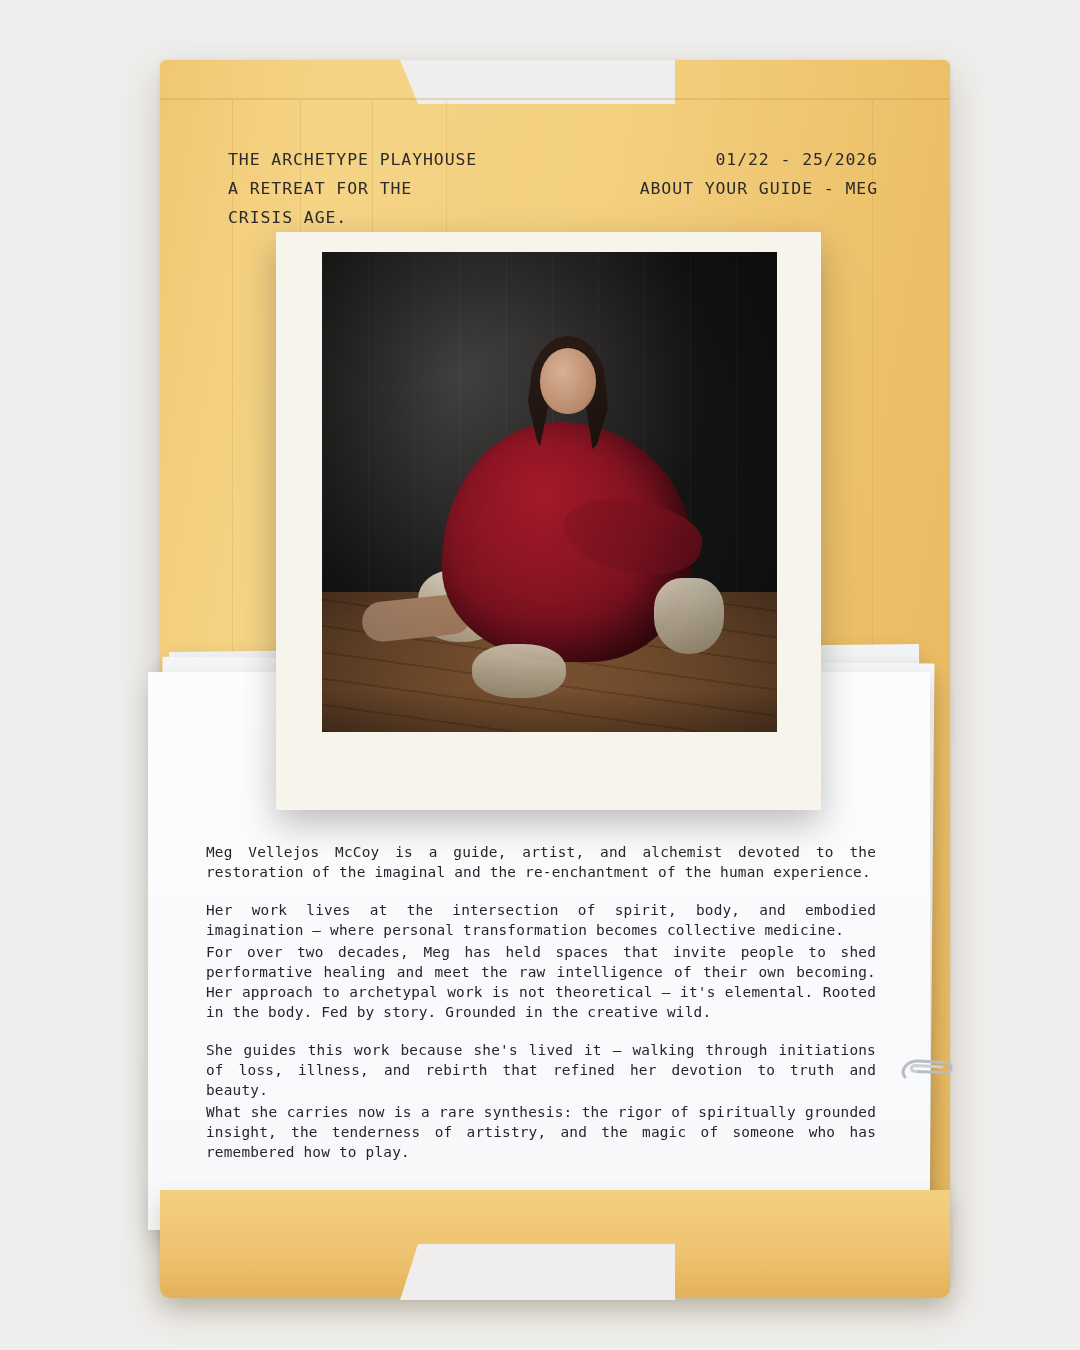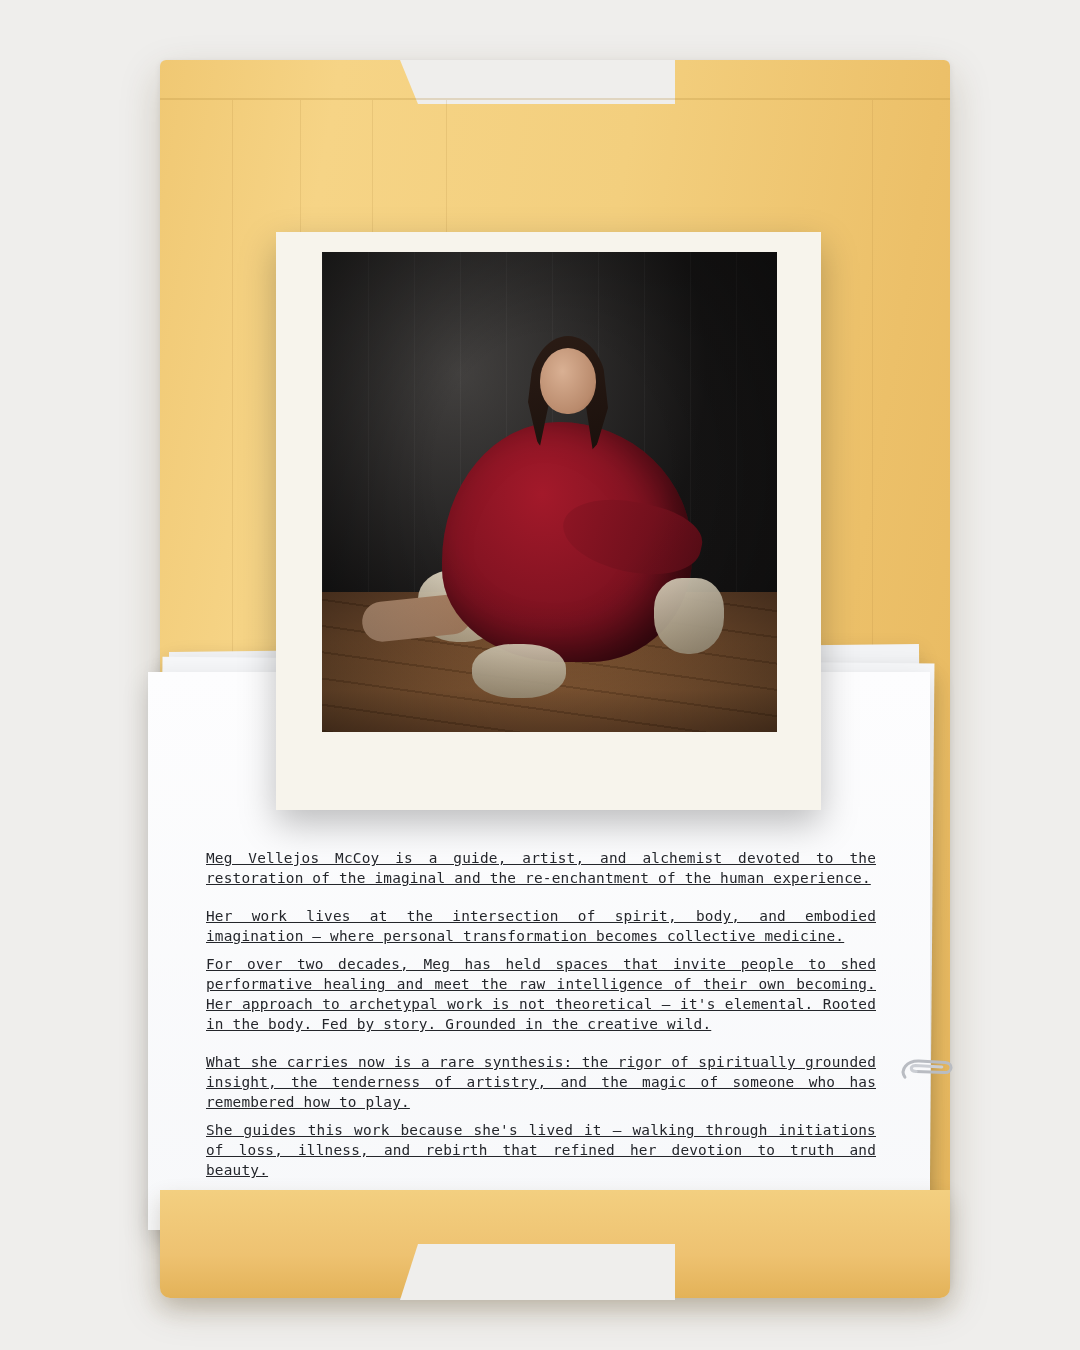--- a/index.html
+++ b/index.html
@@ -201,21 +201,21 @@
   .body-copy {
     position: absolute;
     left: 206px;
     top: 840px;
     width: 670px;
     color: #24262b;
     font-size: 14.4px;
     line-height: 20px;
     letter-spacing: 0.2px;
   }
-  .body-copy p { margin: 8px 0 18px 0; text-align: justify; text-decoration: underline; }
+  .body-copy p { margin: 2px 0 18px 0; text-align: justify; }
   .body-copy p.tight { margin-bottom: 0; }
   .body-copy p:last-child { margin-bottom: 0; }
 
   
   .clip {
     position: absolute;
     left: 898px;
     top: 1052px;
     width: 58px;
     height: 34px;
@@ -230,20 +230,39 @@
   <div class="folder-back"></div>
   <div class="folder-notch-top"></div>
   <div class="folder-fold"></div>
 
   <div class="crease" style="left:232px;"></div>
   <div class="crease" style="left:300px;"></div>
   <div class="crease" style="left:372px;"></div>
   <div class="crease" style="left:446px;"></div>
   <div class="crease" style="left:872px;"></div>
 
+  <div class="hdr">
+    <div class="hdr-row">
+      <div class="hdr-left">
+        <div>THE ARCHETYPE PLAYHOUSE</div>
+      </div>
+      <div class="hdr-right">
+        <div>01/22 - 25/2026</div>
+      </div>
+    </div>
+    <div class="hdr-row">
+      <div class="hdr-left">
+        <div>A RETREAT FOR THE</div>
+        <div>CRISIS AGE.</div>
+      </div>
+      <div class="hdr-right">
+        <div>ABOUT YOUR GUIDE - MEG</div>
+      </div>
+    </div>
+  </div>
 
   <div class="paper paper-a"></div>
   <div class="paper paper-b"></div>
   <div class="paper paper-main"></div>
 
   <div class="photo-frame">
     <div class="photo-inner">
       <div class="ph-wall"></div>
       <div class="ph-planks"></div>
       <div class="ph-floor"></div>
@@ -256,22 +275,22 @@
       <div class="ph-hair"></div>
       <div class="ph-head"></div>
       <div class="ph-vignette"></div>
     </div>
   </div>
 
   <div class="body-copy">
     <p>Meg Vellejos McCoy is a guide, artist, and alchemist devoted to the restoration of the imaginal and the re-enchantment of the human experience.</p>
     <p class="tight">Her work lives at the intersection of spirit, body, and embodied imagination — where personal transformation becomes collective medicine.</p>
     <p>For over two decades, Meg has held spaces that invite people to shed performative healing and meet the raw intelligence of their own becoming. Her approach to archetypal work is not theoretical — it's elemental. Rooted in the body. Fed by story. Grounded in the creative wild.</p>
+    <p class="tight">She guides this work because she's lived it — walking through initiations of loss, illness, and rebirth that refined her devotion to truth and beauty.</p>
     <p class="tight">What she carries now is a rare synthesis: the rigor of spiritually grounded insight, the tenderness of artistry, and the magic of someone who has remembered how to play.</p>
-    <p class="tight">She guides this work because she's lived it — walking through initiations of loss, illness, and rebirth that refined her devotion to truth and beauty.</p>
   </div>
 
   <svg class="clip" viewBox="0 0 58 34">
     <path d="M6 22 C2 14, 10 6, 22 8 L48 13 C56 15, 54 24, 46 23 L18 18" fill="none" stroke="#b9bcc2" stroke-width="3" stroke-linecap="round"></path>
     <path d="M18 18 C12 17, 12 12, 18 12 L44 17" fill="none" stroke="#cbced4" stroke-width="3" stroke-linecap="round"></path>
   </svg>
 
   <div class="folder-front"></div>
   <div class="folder-front-notch"></div>
 

